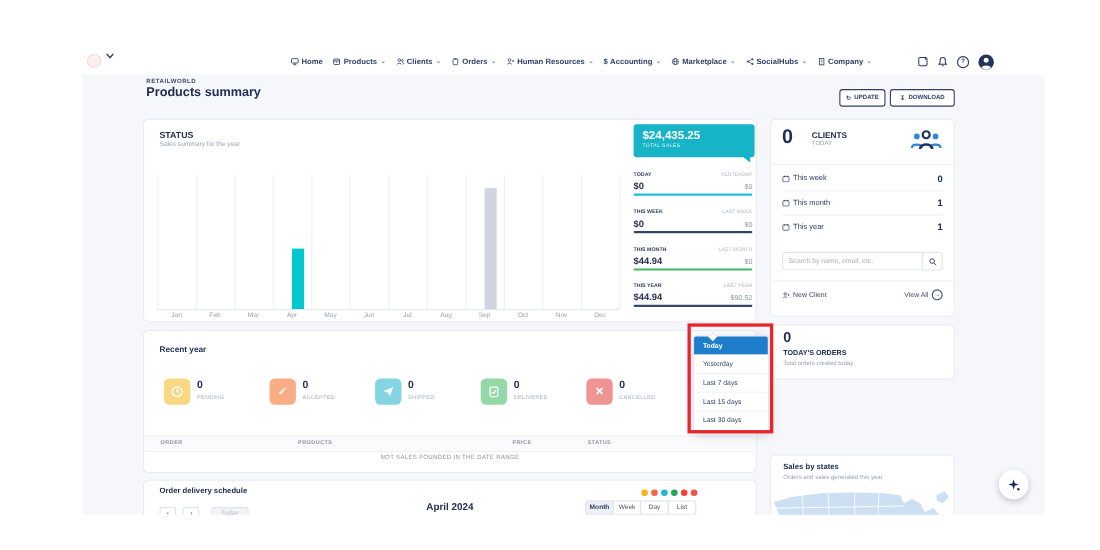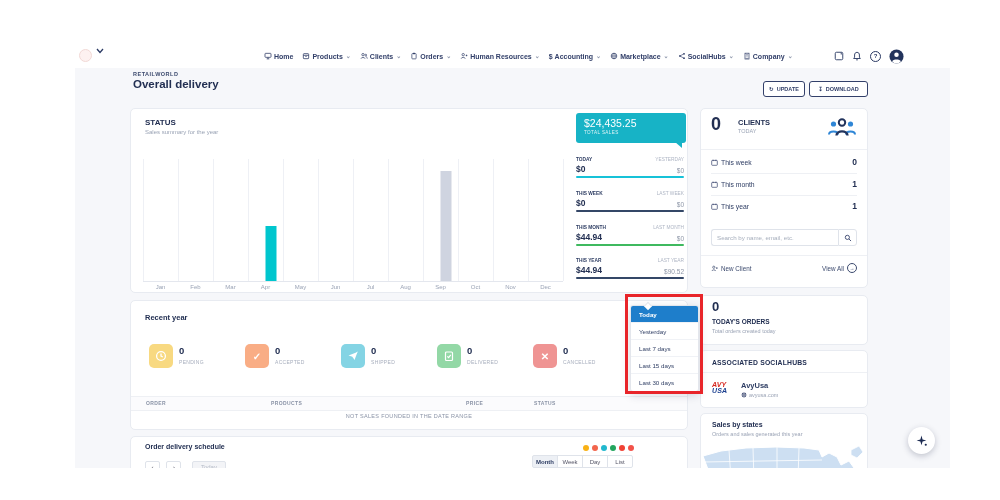--- a/index.html
+++ b/index.html
@@ -19,21 +19,21 @@
   .nav-right{position:absolute;right:46px;top:0;height:22px;display:flex;align-items:center;gap:8px;}
   .help-circle{width:9px;height:9px;border:1px solid #2a3963;border-radius:50%;font-size:6px;font-weight:700;color:#2a3963;display:flex;align-items:center;justify-content:center;}
   
   .breadcrumb{position:absolute;left:58px;top:26px;font-size:5.5px;font-weight:700;letter-spacing:.5px;color:#3c4a6e;}
   .page-title{position:absolute;left:58px;top:33px;font-size:11.5px;font-weight:700;color:#222f52;}
   .hbtn{position:absolute;top:36px;height:16px;border:1px solid #33406a;border-radius:3px;background:#fff;display:flex;align-items:center;justify-content:center;gap:3px;font-size:5.5px;font-weight:700;color:#33406a;cursor:pointer;box-sizing:border-box;}
   
   .sc-title{position:absolute;left:14px;top:9px;font-size:8px;font-weight:700;color:#222f52;}
   .sc-sub{position:absolute;left:14px;top:20px;font-size:6px;color:#9aa3b5;}
   .badge{position:absolute;left:445px;top:4px;width:110px;height:30px;border-radius:3px;color:#fff;padding:4px 0 0 8px;box-sizing:border-box;}
-  .badge-amt{font-size:10.5px;font-weight:400;}
+  .badge-amt{font-size:10.5px;font-weight:700;}
   .badge-lbl{font-size:4.6px;letter-spacing:.4px;opacity:.85;margin-top:1px;}
   .badge-tail{position:absolute;right:4px;bottom:-5px;width:0;height:0;border-top:6px solid #17b3c6;border-left:7px solid transparent;}
   .chart{position:absolute;left:12px;top:50px;width:420px;height:122px;border-bottom:1px solid #e4e7ee;}
   .gridline{position:absolute;top:0;bottom:0;width:1px;background:#eef0f5;}
   .bar{position:absolute;bottom:0;width:11px;transform:translateX(-50%);}
   .xlabel{position:absolute;top:100%;margin-top:3px;text-align:center;font-size:6px;color:#9aa3b5;}
   .stat{position:absolute;left:445px;width:108px;}
   .stat-top{display:flex;justify-content:space-between;font-size:4.8px;font-weight:700;color:#2e3d63;}
   .stat-top .muted{font-weight:400;color:#aeb5c4;}
   .stat-val{display:flex;justify-content:space-between;align-items:flex-end;margin-top:2px;}
@@ -195,21 +195,21 @@
           <circle cx="8" cy="8" r="7.5" fill="#22335c"></circle>
           <circle cx="8" cy="6.2" r="2.4" fill="#fff"></circle>
           <path d="M3.4 13.2c.8-2.6 8.4-2.6 9.2 0A7.5 7.5 0 0 1 8 15.5a7.5 7.5 0 0 1-4.6-2.3z" fill="#fff"></path>
         </svg>
     </div>
   </div>
 
   <div class="band"></div>
 
   <div class="breadcrumb">RETAILWORLD</div>
-  <div class="page-title">Overall delivery</div>
+  <div class="page-title">Products summary</div>
   <button class="hbtn" style="left:688px;width:42px;">
     <span>↻</span>
       <span>UPDATE</span>
   </button>
   <button class="hbtn" style="left:734px;width:59px;">
     <span>↧</span>
       <span>DOWNLOAD</span>
   </button>
 
   <div class="card" style="left:55px;top:63px;width:558px;height:185px;">
@@ -445,37 +445,20 @@
     <div class="dd-item">Last 30 days</div>
   </div>
   <div class="annotation" style="border-color: rgb(232, 37, 42);"></div>
 
   <div class="card" style="left:625px;top:250px;width:168px;height:50px;">
     <div class="big-num" style="position:absolute;left:11px;top:3px;font-size:13px;">0</div>
     <div style="position:absolute;left:11px;top:22px;font-size:6.5px;font-weight:700;color:#222f52;">TODAY'S ORDERS</div>
     <div style="position:absolute;left:11px;top:32px;font-size:5.5px;" class="muted">Total orders created today</div>
   </div>
 
-  <div class="card" style="left:625px;top:305px;width:168px;height:58px;">
-    <div class="sec-title" style="position:absolute;left:11px;top:8px;">ASSOCIATED SOCIALHUBS</div>
-    <div style="position:absolute;left:0;right:0;top:21px;border-top:1px solid #eef0f4;"></div>
-    <div class="avy-logo" style="position:absolute;left:11px;top:31px;">
-      <div style="color:#d6271f;">AVY</div>
-      <div style="color:#1b3f8f;">USA</div>
-    </div>
-    <div style="position:absolute;left:40px;top:30px;font-size:7.5px;font-weight:700;color:#2e3d63;">AvyUsa</div>
-    <div style="position:absolute;left:40px;top:41px;font-size:5.5px;display:flex;align-items:center;gap:2px;" class="muted">
-      <svg width="6" height="6" viewBox="0 0 8 8">
-          <circle cx="4" cy="4" r="3.2" fill="#33406a"></circle>
-          <line x1="0.8" y1="4" x2="7.2" y2="4" stroke="#fff" stroke-width="0.6"></line>
-          <ellipse cx="4" cy="4" rx="1.3" ry="3.2" fill="none" stroke="#fff" stroke-width="0.6"></ellipse>
-        </svg>
-      <span>avyusa.com</span>
-    </div>
-  </div>
 
   <div class="card" style="left:625px;top:368px;width:168px;height:80px;">
     <div style="position:absolute;left:11px;top:7px;font-size:7px;font-weight:700;color:#222f52;">Sales by states</div>
     <div style="position:absolute;left:11px;top:17px;font-size:5.5px;" class="muted">Orders and sales generated this year</div>
     <div class="map-wrap">
       <svg width="166" height="54" viewBox="0 0 166 54">
         <path d="M2 16 L20 11 L45 8 L75 7 L103 8 L118 10 L121 17 L128 13 L136 17 L140 25 L148 21 L153 28 L147 34 L138 31 L120 36 L90 40 L58 42 L28 39 L8 32 Z" fill="#cddff2" stroke="#ffffff" stroke-width="1"></path>
         <line x1="28" y1="10" x2="30" y2="39" stroke="#fff" stroke-width="0.8"></line>
         <line x1="52" y1="8" x2="53" y2="41" stroke="#fff" stroke-width="0.8"></line>
         <line x1="76" y1="7" x2="76" y2="41" stroke="#fff" stroke-width="0.8"></line>
@@ -493,20 +476,21 @@
       <span class="dot" style="background: rgb(242, 101, 76);"></span>
       <span class="dot" style="background: rgb(34, 184, 206);"></span>
       <span class="dot" style="background: rgb(35, 165, 94);"></span>
       <span class="dot" style="background: rgb(240, 65, 52);"></span>
       <span class="dot" style="background: rgb(242, 82, 73);"></span>
     </div>
     <div class="cal-toolbar">
       <button class="cal-btn" style="width:15px;border-radius:2px;">‹</button>
       <button class="cal-btn" style="width:15px;border-radius:2px;margin-left:2px;">›</button>
       <button class="cal-btn" style="width:34px;border-radius:2px;margin-left:6px;background:#f3f4f7;color:#b4bac6;">Today</button>
+      <div class="cal-title">April 2024</div>
       <div class="views">
         <button class="cal-btn view-btn first active">Month</button>
         <button class="cal-btn view-btn">Week</button>
         <button class="cal-btn view-btn">Day</button>
         <button class="cal-btn view-btn last">List</button>
       </div>
     </div>
   </div>
 
   <div class="fab">

